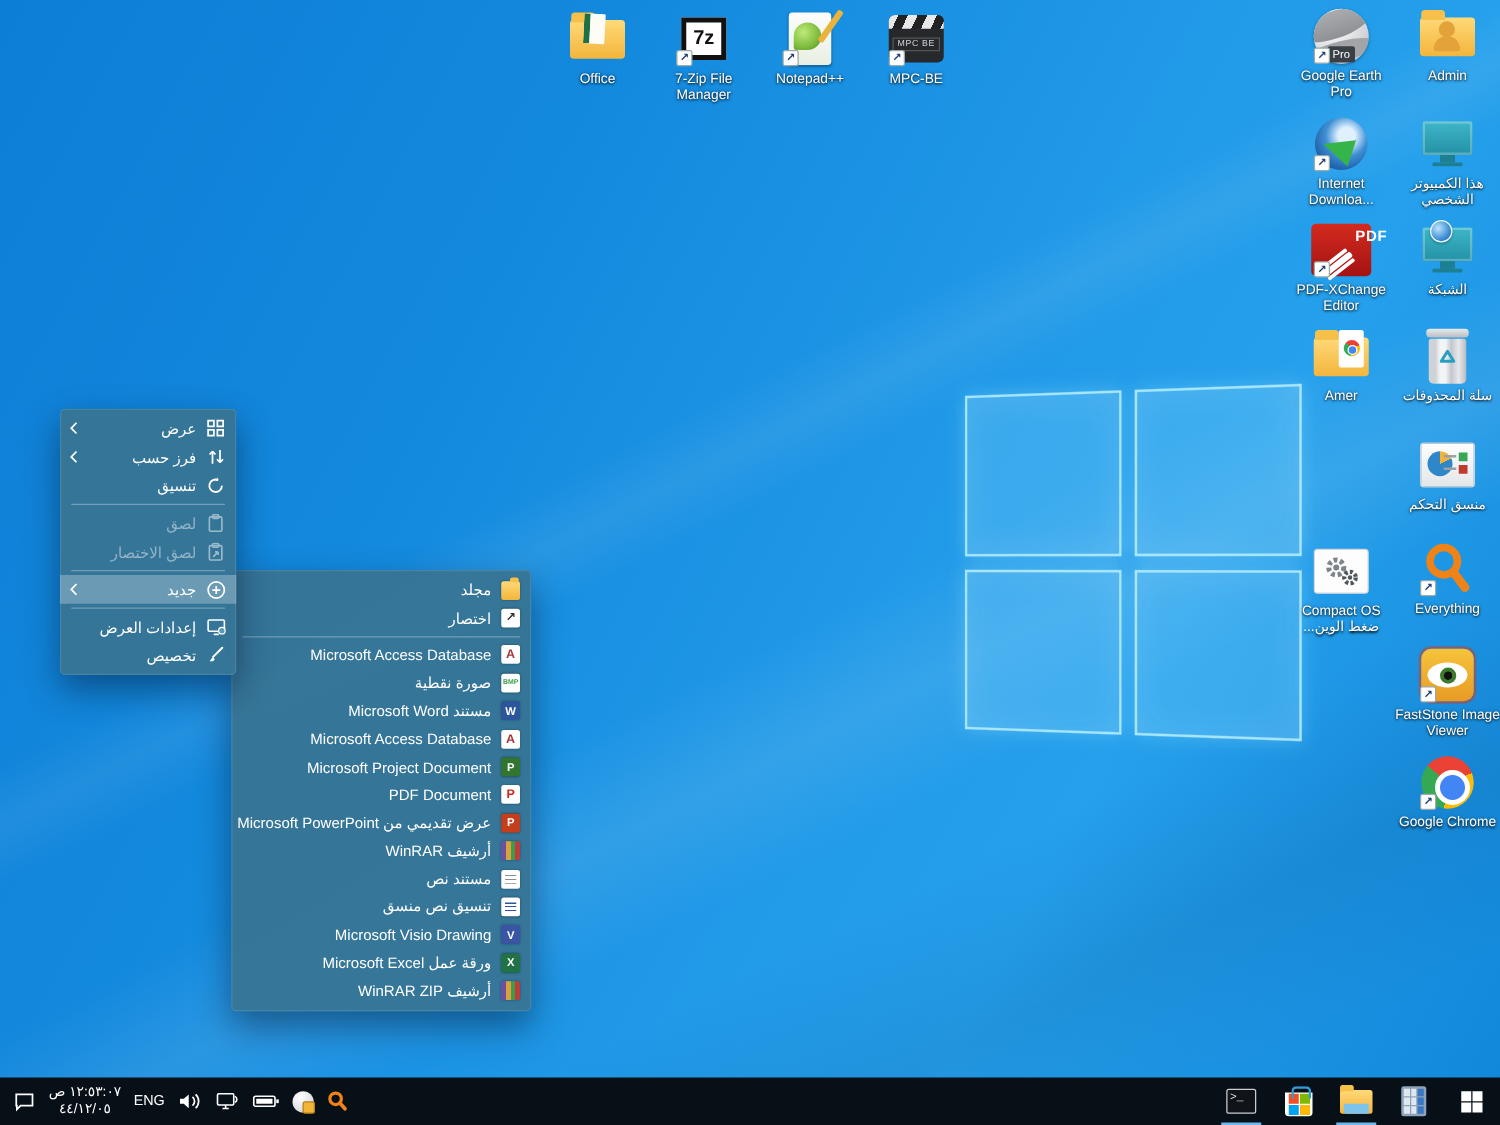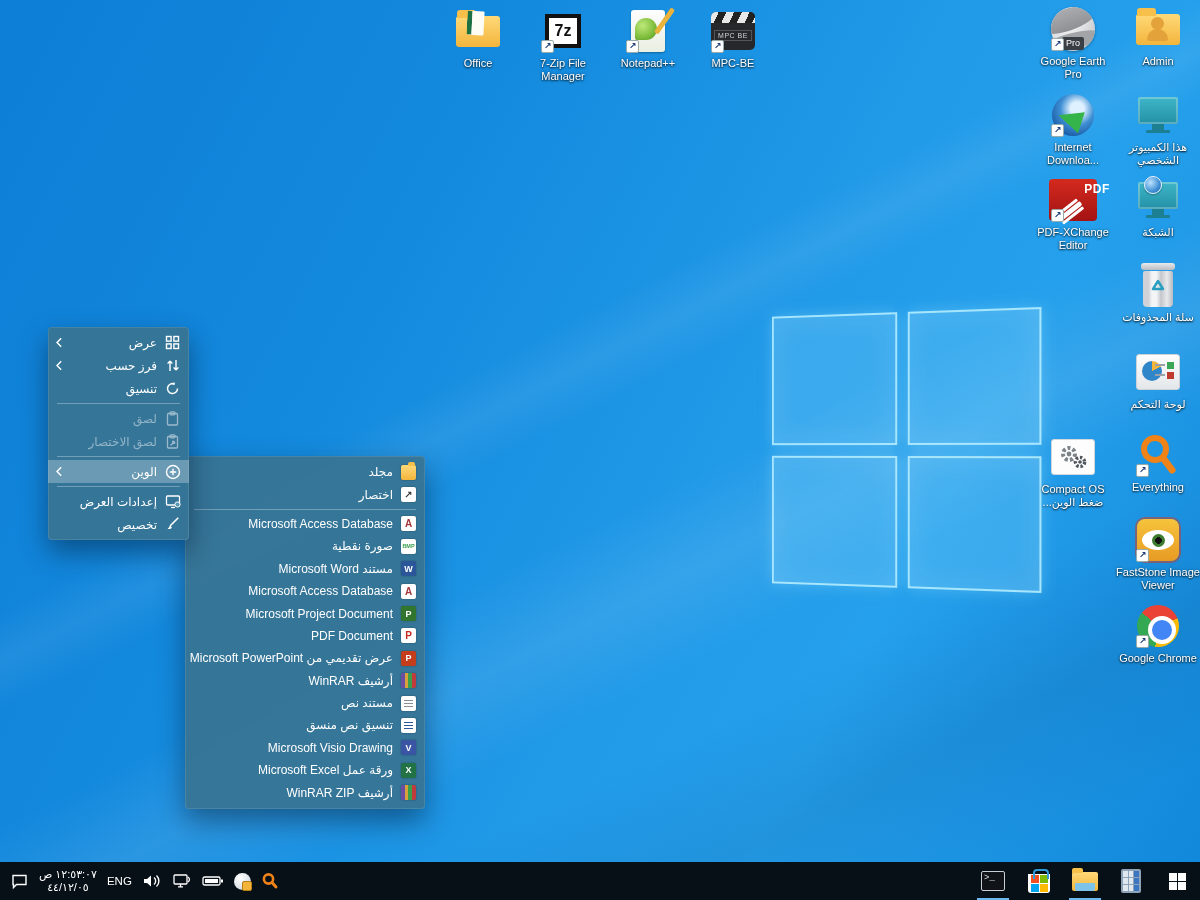--- a/index.html
+++ b/index.html
@@ -240,20 +240,30 @@
   </div>
   <div class="di" style="left:1033px;top:177px">
     <div class="ic">
         <div class="pdfx">
           <b>PDF</b>
         </div>
         <span class="badge">↗</span>
       </div>
     <div class="lbl">PDF-XChange Editor</div>
   </div>
+  <div class="di" style="left:1033px;top:262px">
+    <div class="ic">
+        <div class="folderbase">
+          <span class="page-in">
+            <span class="chrome-mini"></span>
+          </span>
+        </div>
+      </div>
+    <div class="lbl">Amer</div>
+  </div>
   <div class="di" style="left:1033px;top:434px">
     <div class="ic">
       <div class="compact">
         <svg width="34" height="28" viewBox="0 0 34 28">
           <circle cx="13" cy="11" r="6" fill="none" stroke="#7d8489" stroke-width="4" stroke-dasharray="3 2.2"></circle>
           <circle cx="13" cy="11" r="2.4" fill="#7d8489"></circle>
           <circle cx="24" cy="19" r="4.6" fill="none" stroke="#4e555b" stroke-width="3.4" stroke-dasharray="2.4 1.8"></circle>
           <circle cx="24" cy="19" r="1.8" fill="#4e555b"></circle>
         </svg>
       </div>
@@ -304,21 +314,21 @@
     <div class="lbl" dir="rtl">سلة المحذوفات</div>
   </div>
   <div class="di" style="left:1116px;top:349px;width:84px">
     <div class="ic">
         <div class="cpanel">
           <span class="pie"></span>
           <span class="sq"></span>
           <span class="ln" style="right:14px"></span>
         </div>
       </div>
-    <div class="lbl" dir="rtl">لوحة التحكم</div>
+    <div class="lbl" dir="rtl">منسق التحكم</div>
   </div>
   <div class="di" style="left:1116px;top:432px;width:84px">
     <div class="ic">
       <div class="everything">
         <svg width="42" height="42" viewBox="0 0 42 42">
           <circle cx="18" cy="15" r="11" fill="none" stroke="#ef8318" stroke-width="6"></circle>
           <line x1="26" y1="24" x2="35" y2="36" stroke="#ef8318" stroke-width="7" stroke-linecap="round"></line>
         </svg>
       </div>
       <span class="badge">↗</span>
@@ -477,21 +487,21 @@
       <span>لصق الاختصار</span>
     </div>
     <div class="msep"></div>
     <div class="mi hl">
       <span class="mic">
           <svg width="16" height="16" viewBox="0 0 16 16">
             <circle cx="8" cy="8" r="6.5" fill="none" stroke="#fff" stroke-width="1.4"></circle>
             <path d="M8 4.8 L8 11.2 M4.8 8 L11.2 8" stroke="#fff" stroke-width="1.4"></path>
           </svg>
         </span>
-      <span>الوين</span>
+      <span>جديد</span>
       <span class="chev">
           <svg width="8" height="11" viewBox="0 0 8 11">
             <path d="M6.2 1.2 L2 5.5 L6.2 9.8" fill="none" stroke="#fff" stroke-width="1.4"></path>
           </svg>
         </span>
     </div>
     <div class="msep"></div>
     <div class="mi">
       <span class="mic">
           <svg width="16" height="15" viewBox="0 0 16 15">

